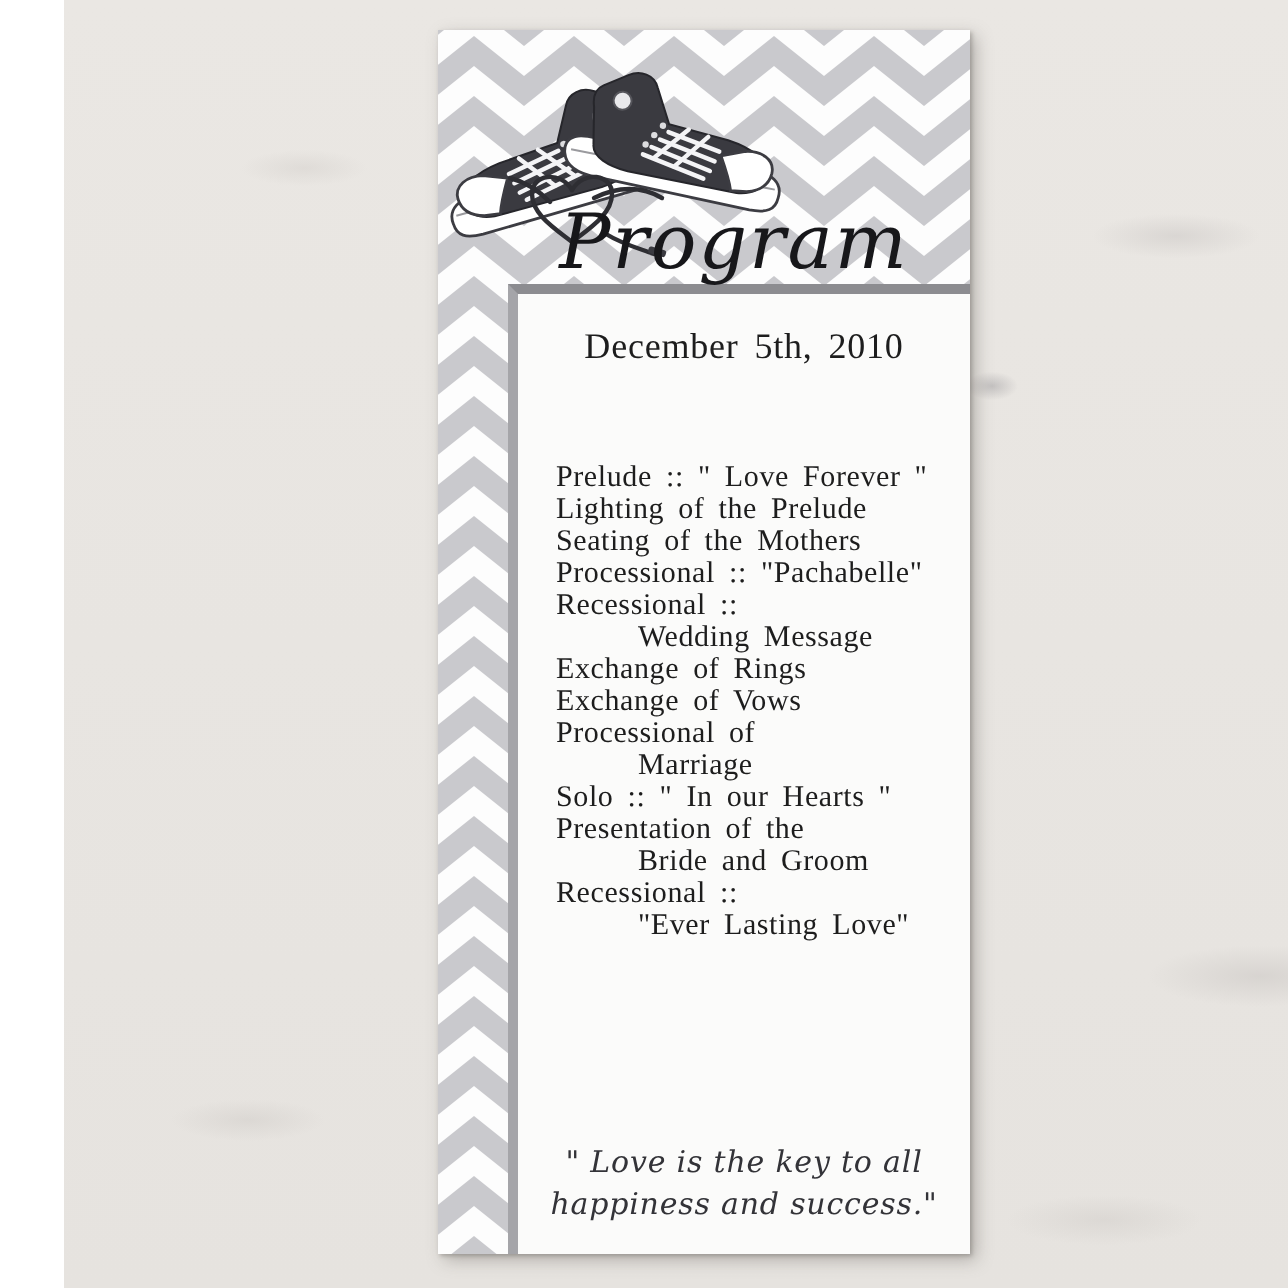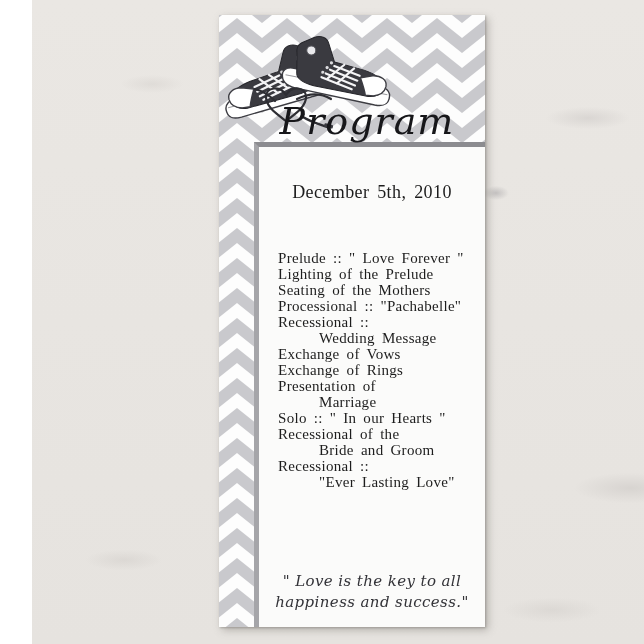--- a/index.html
+++ b/index.html
@@ -49,21 +49,21 @@
     background: var(--panel-bg, #fbfbfa);
     border-top: 5px solid var(--panel-border-top, #8c8c90);
     border-left: 5px solid var(--panel-border-left, #a5a5a9);
     box-sizing: border-box;
     z-index: 1;
   }
   .panel-content {
     position: relative; width: 100%; height: 100%;
     color: var(--text, #1d1d1d);
   }
-  .head-block { padding-top: 32px; text-align: center; }
+  .head-block { padding-top: 13px; text-align: center; }
   .head-line {
     font-size: 18px; line-height: 27px;
     letter-spacing: 0.4px; word-spacing: 3px;
   }
   .program-list {
     margin-top: 44px; padding-left: 19px; padding-right: 4px;
     text-align: left;
     font-size: 15px; line-height: 16px;
     letter-spacing: 0.3px; word-spacing: 3px;
   }
@@ -133,26 +133,26 @@
           <div class="head-line">December 5th, 2010</div>
         </div>
 
         <div class="program-list">
             <div class="prog-line">Prelude :: " Love Forever "</div>
             <div class="prog-line">Lighting of the Prelude</div>
             <div class="prog-line">Seating of the Mothers</div>
             <div class="prog-line">Processional :: "Pachabelle"</div>
             <div class="prog-line">Recessional ::</div>
             <div class="prog-line indent">Wedding Message</div>
+            <div class="prog-line">Exchange of Rings</div>
             <div class="prog-line">Exchange of Vows</div>
-            <div class="prog-line">Exchange of Rings</div>
-            <div class="prog-line">Presentation of</div>
+            <div class="prog-line">Processional of</div>
             <div class="prog-line indent">Marriage</div>
             <div class="prog-line">Solo :: " In our Hearts "</div>
-            <div class="prog-line">Recessional of the</div>
+            <div class="prog-line">Presentation of the</div>
             <div class="prog-line indent">Bride and Groom</div>
             <div class="prog-line">Recessional ::</div>
             <div class="prog-line indent">"Ever Lasting Love"</div>
           </div>
 
         <div class="quote">
           <div>" Love is the key to all</div>
           <div>happiness and success."</div>
         </div>
 

